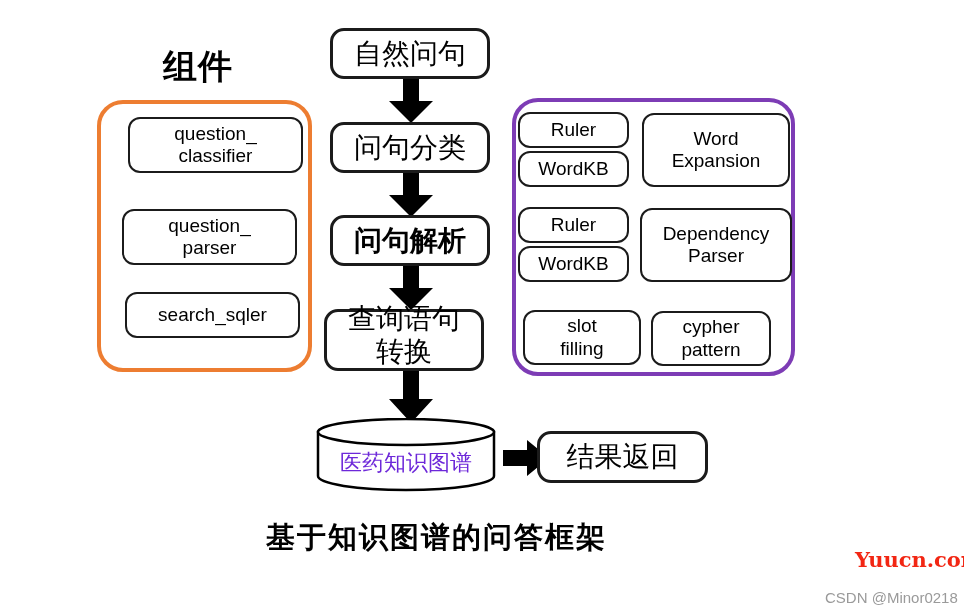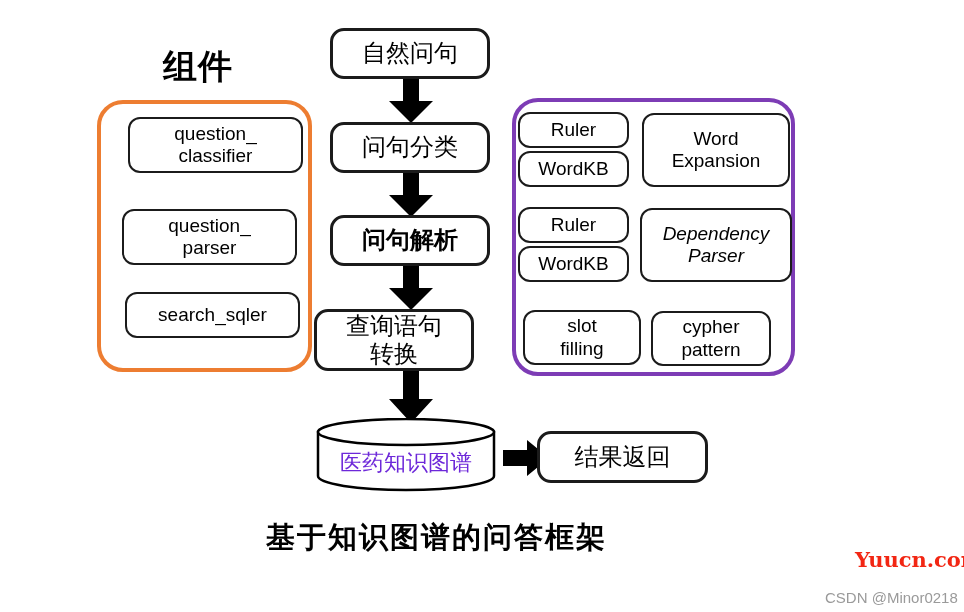--- a/index.html
+++ b/index.html
@@ -59,21 +59,21 @@
     line-height: 1.18;
     color: #000;
     z-index: 3;
   }
   .node.latin {
     font-family: "Liberation Sans", "DejaVu Sans", sans-serif;
     font-size: 19px;
   }
   .node.cjk {
     font-family: "DejaVu Serif", "Liberation Serif", serif;
-    font-size: 24px;
+    font-size: 28px;
   }
   .node .txt { white-space: pre-line; display: block; }
 
   
   .flow-node {
     border-width: 3px;
     border-radius: 14px;
   }
 
   
@@ -170,21 +170,21 @@
   </svg>
 
   <div class="node cjk flow-node" style="left:330px; top:215px; width:160px; height:51px;font-weight:bold;">
     <span class="txt">问句解析</span>
   </div>
 
   <svg class="arrow-down" style="left:384px; top:266px;" width="54" height="44" viewBox="0 0 54 44">
     <polygon points="19,0 35,0 35,22 49,22 27,44 5,22 19,22" fill="#000000"></polygon>
   </svg>
 
-  <div class="node cjk flow-node" style="left:314px; top:309px; width:160px; height:62px;">
+  <div class="node cjk flow-node" style="left:324px; top:309px; width:160px; height:62px;align-items:flex-end;">
     <span class="txt">查询语句
 转换</span>
   </div>
 
   <svg class="arrow-down" style="left:384px; top:371px;" width="54" height="52" viewBox="0 0 54 52">
     <polygon points="19,0 35,0 35,28 49,28 27,52 5,28 19,28" fill="#000000"></polygon>
   </svg>
 
   <div class="cylinder" style="left:316px; top:418px; width:180px; height:74px;">
     <svg width="180" height="74" viewBox="0 0 180 74">
@@ -214,21 +214,21 @@
     <span class="txt">Word
 Expansion</span>
   </div>
 
   <div class="node latin" style="left:518px; top:207px; width:111px; height:36px;">
     <span class="txt">Ruler</span>
   </div>
   <div class="node latin" style="left:518px; top:246px; width:111px; height:36px;">
     <span class="txt">WordKB</span>
   </div>
-  <div class="node latin" style="left:640px; top:208px; width:152px; height:74px;font-style:italic;">
+  <div class="node latin" style="left:640px; top:208px; width:152px; height:74px;">
     <span class="txt">Dependency
 Parser</span>
   </div>
 
   <div class="node latin" style="left:523px; top:310px; width:118px; height:55px;">
     <span class="txt">slot
 filling</span>
   </div>
   <div class="node latin" style="left:651px; top:311px; width:120px; height:55px;">
     <span class="txt">cypher

